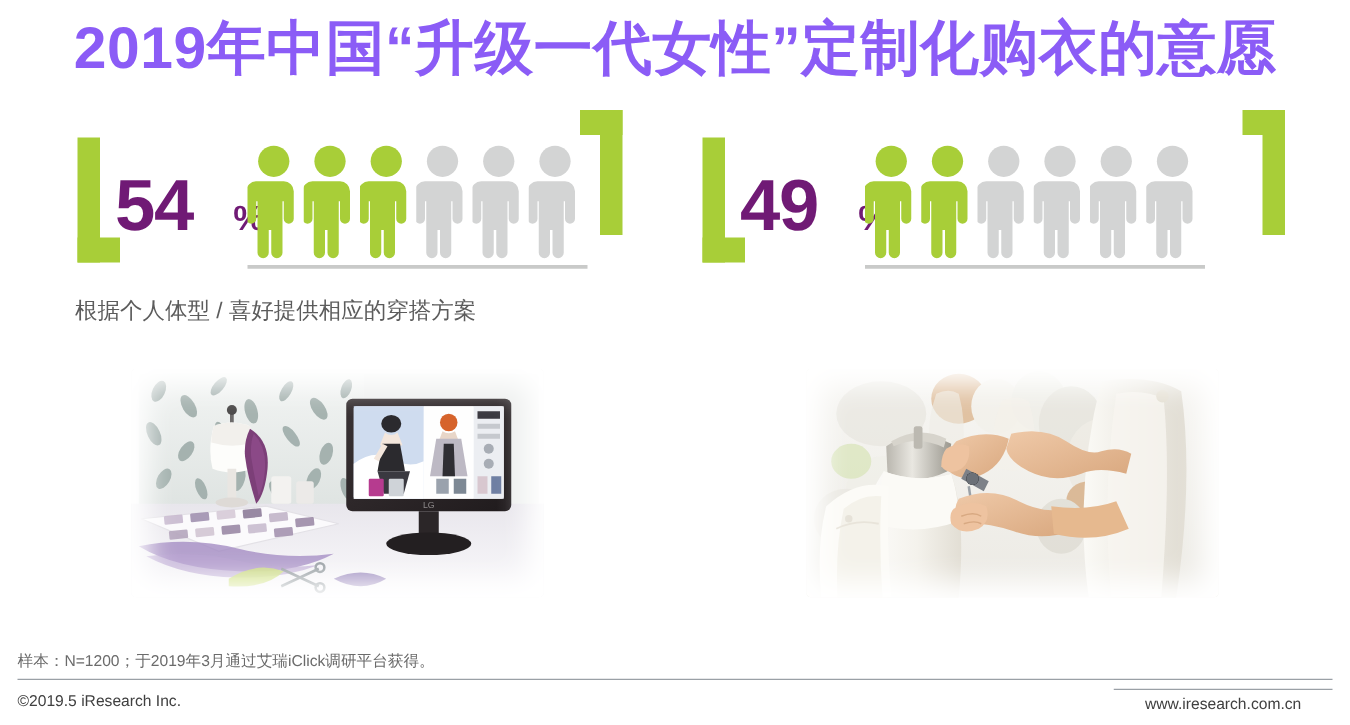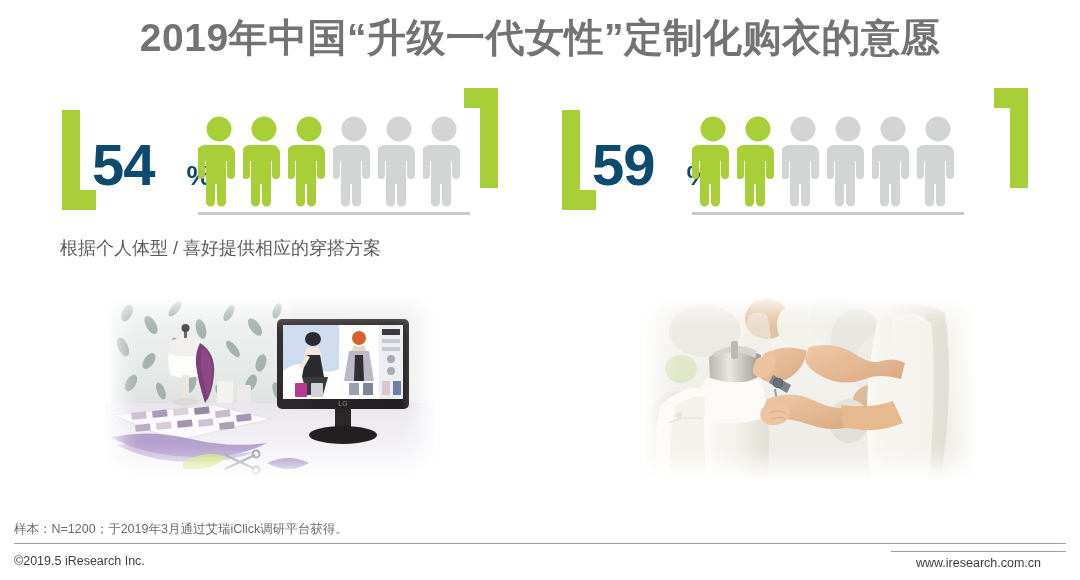--- a/index.html
+++ b/index.html
@@ -21,23 +21,23 @@
     position: absolute;
     top: 8px;
     left: 0;
     width: 1080px;
     height: 60px;
     display: flex;
     align-items: center;
     justify-content: center;
   }
   .title-text {
-    font-size: 39px;
+    font-size: 47px;
     font-weight: bold;
-    color: #737373;
+    color: #8b5cf6;
     letter-spacing: 0.5px;
     white-space: nowrap;
   }
 
   
   .panels {
     position: absolute;
     top: 88px;
     left: 0;
     width: 1080px;
@@ -92,21 +92,21 @@
     background: #a8ce38;
   }
 
   
   .pct {
     position: absolute;
     left: 92px;
     top: 48px;
     display: flex;
     align-items: baseline;
-    color: #0c4a6e;
+    color: #701a75;
     gap: 30px;
   }
   .pct-num {
     font-size: 58px;
     font-weight: bold;
     line-height: 1;
     letter-spacing: -1px;
   }
   .pct-sign {
     font-size: 28px;
@@ -273,21 +273,21 @@
   </div>
 
   <div class="panel">
 
     <div class="bracket bracket-left" style="left:22px;">
       <div class="stem"></div>
       <div class="foot"></div>
     </div>
 
     <div class="pct" style="left:52px;">
-      <span class="pct-num">59</span>
+      <span class="pct-num">49</span>
       <span class="pct-sign">%</span>
     </div>
 
     <div class="people people-right">
       <svg class="person" viewBox="0 0 42 92">
         <circle cx="21" cy="13" r="12.5" fill="#a8ce38"></circle>
         <path d="M21 29 h8 a8 8 0 0 1 8 8 v22 a4 4 0 0 1 -8 0 v-14 h-1 v41 a4.5 4.5 0 0 1 -9 0 v-18 h-2 v18 a4.5 4.5 0 0 1 -9 0 v-41 h-1 v14 a4 4 0 0 1 -8 0 v-22 a8 8 0 0 1 8 -8 z" fill="#a8ce38"></path>
       </svg>
       <svg class="person" viewBox="0 0 42 92">
         <circle cx="21" cy="13" r="12.5" fill="#a8ce38"></circle>

